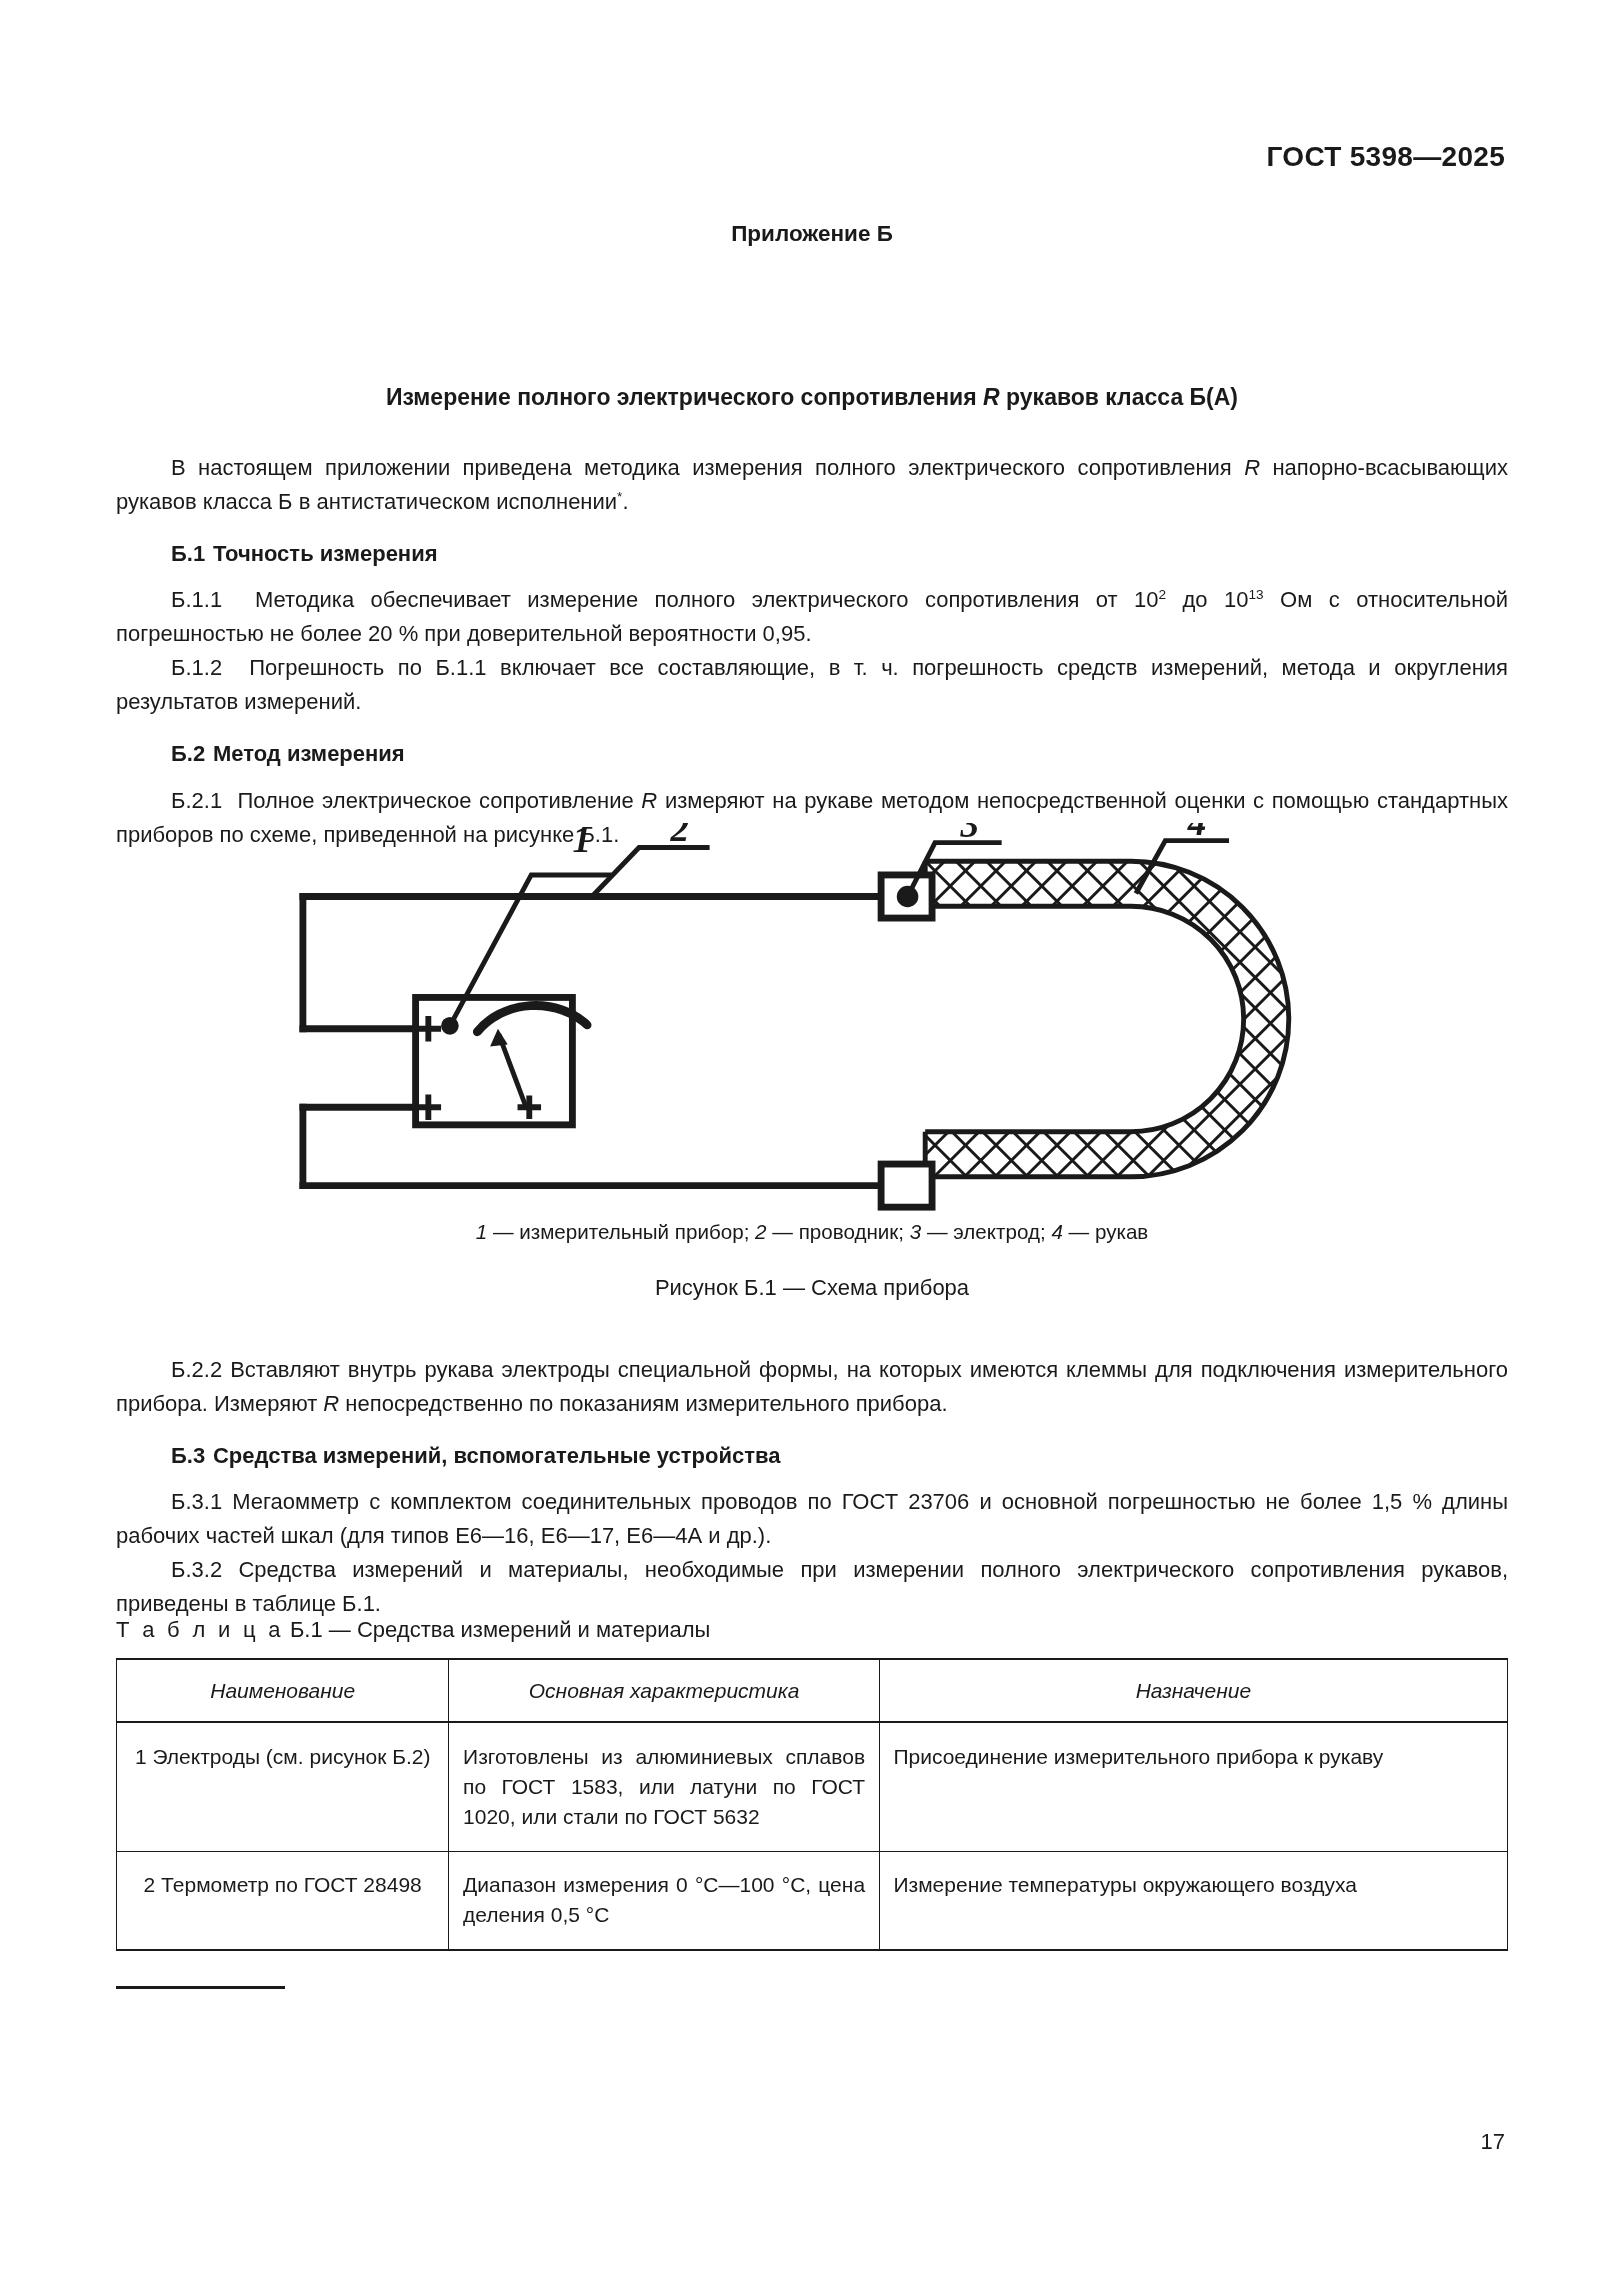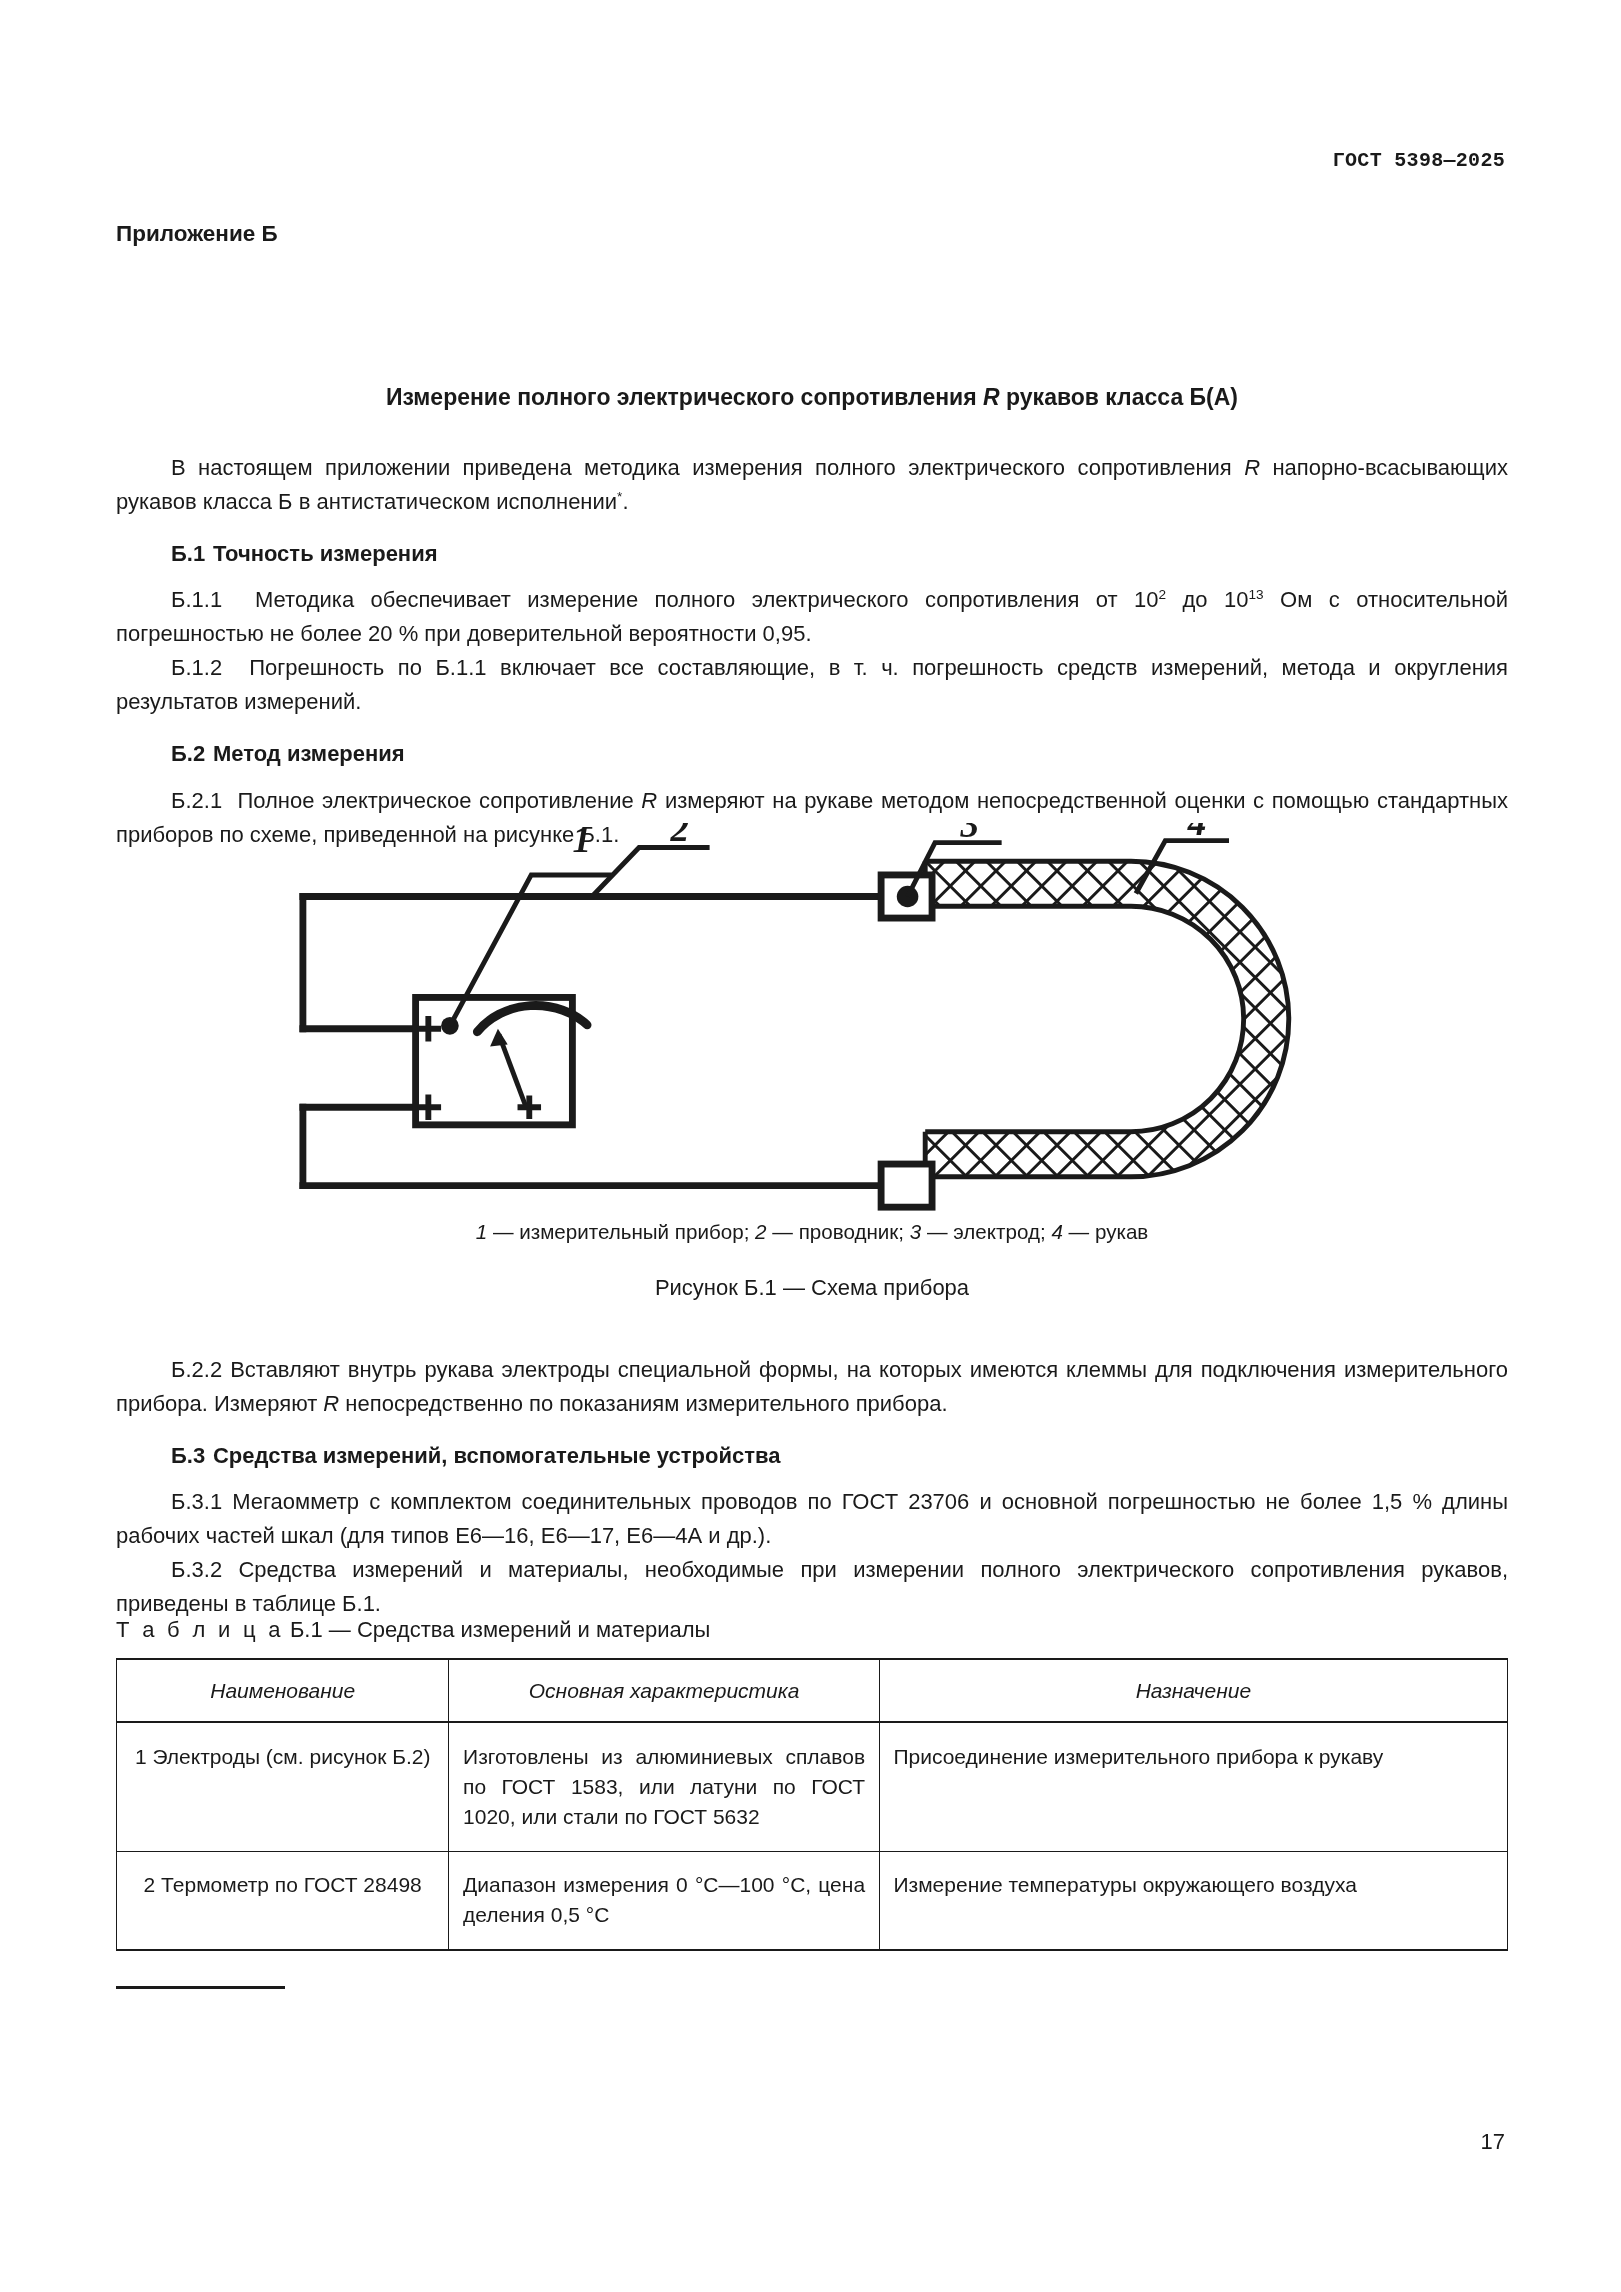--- a/index.html
+++ b/index.html
@@ -24,35 +24,35 @@
   .content {
     position: absolute;
     left: 116px;
     top: 0;
     width: 1392px;
   }
 
   
   .doc-header {
     position: absolute;
-    top: 149px;
+    top: 141px;
     right: 116px;
-    font-size: 20px;
+    font-size: 28px;
     font-weight: bold;
     letter-spacing: 0.3px;
     white-space: nowrap;
-    font-family: Liberation Mono, monospace;
   }
 
   
   .appendix-block {
     position: absolute;
     top: 218px;
     left: 0;
     width: 1392px;
+    text-align: center;
     font-size: 22.5px;
     font-weight: bold;
     line-height: 1.42;
   }
   .appendix-block div { white-space: nowrap; }
 
   .section-title {
     position: absolute;
     top: 384px;
     left: 0;

